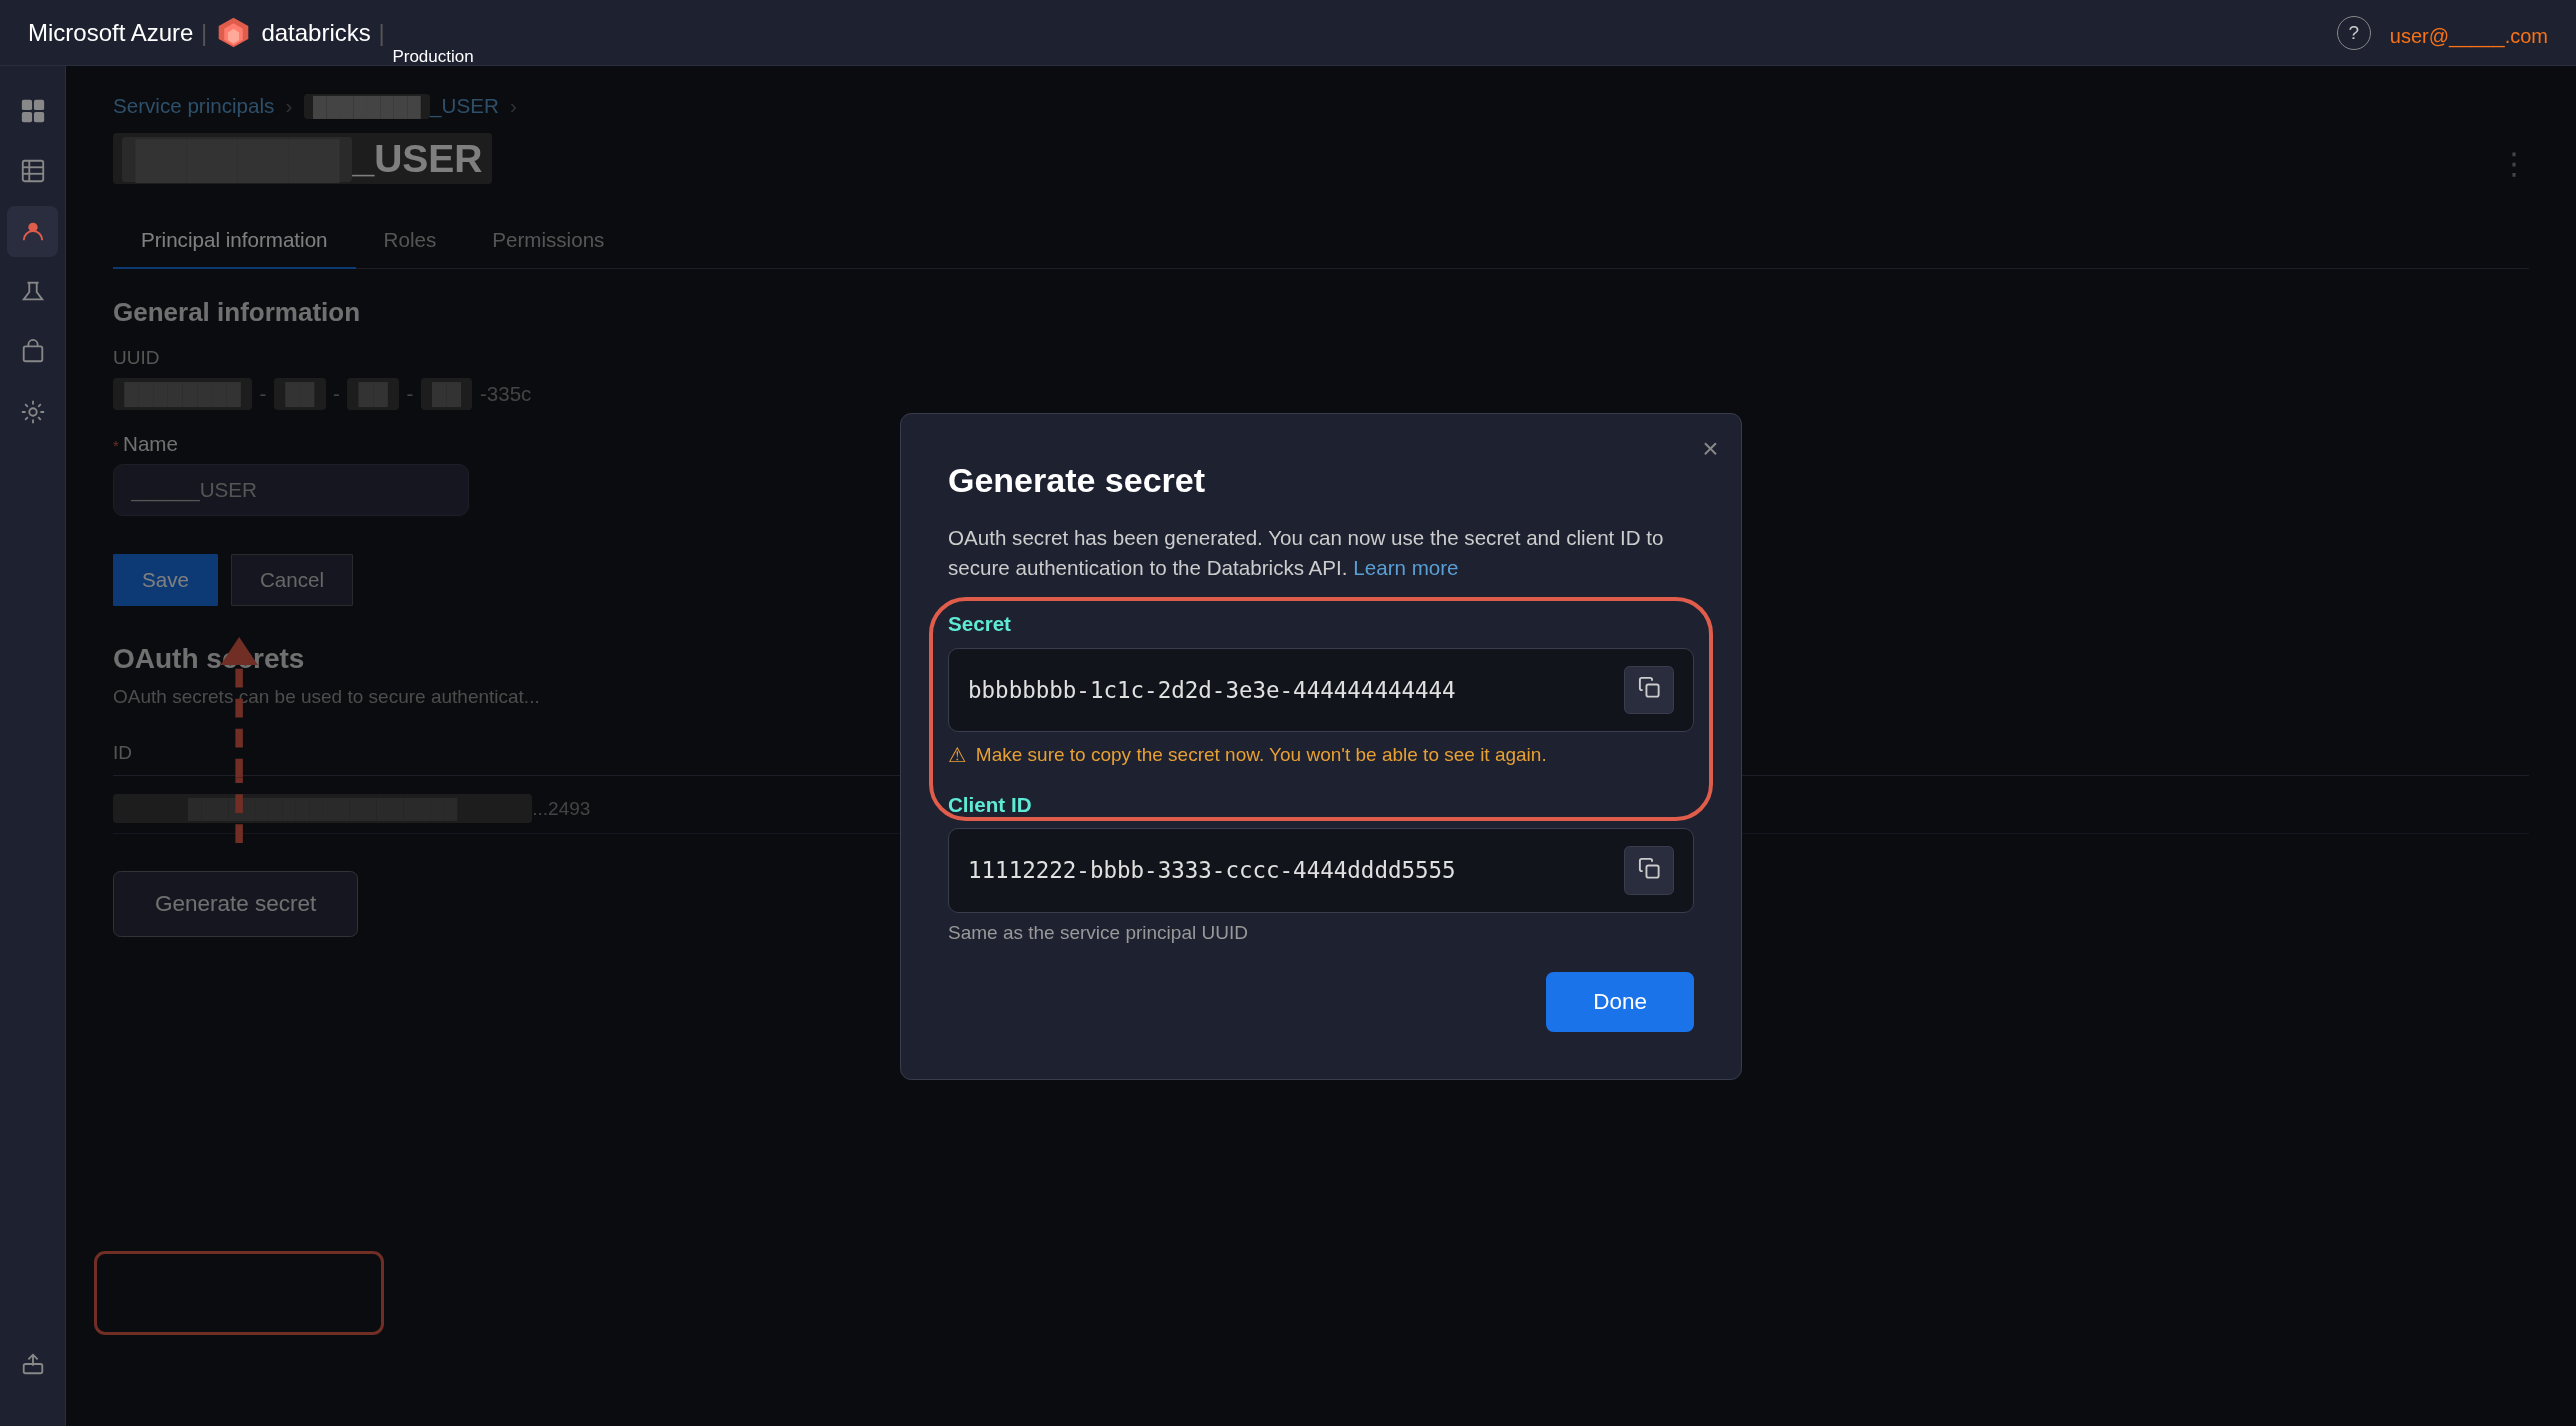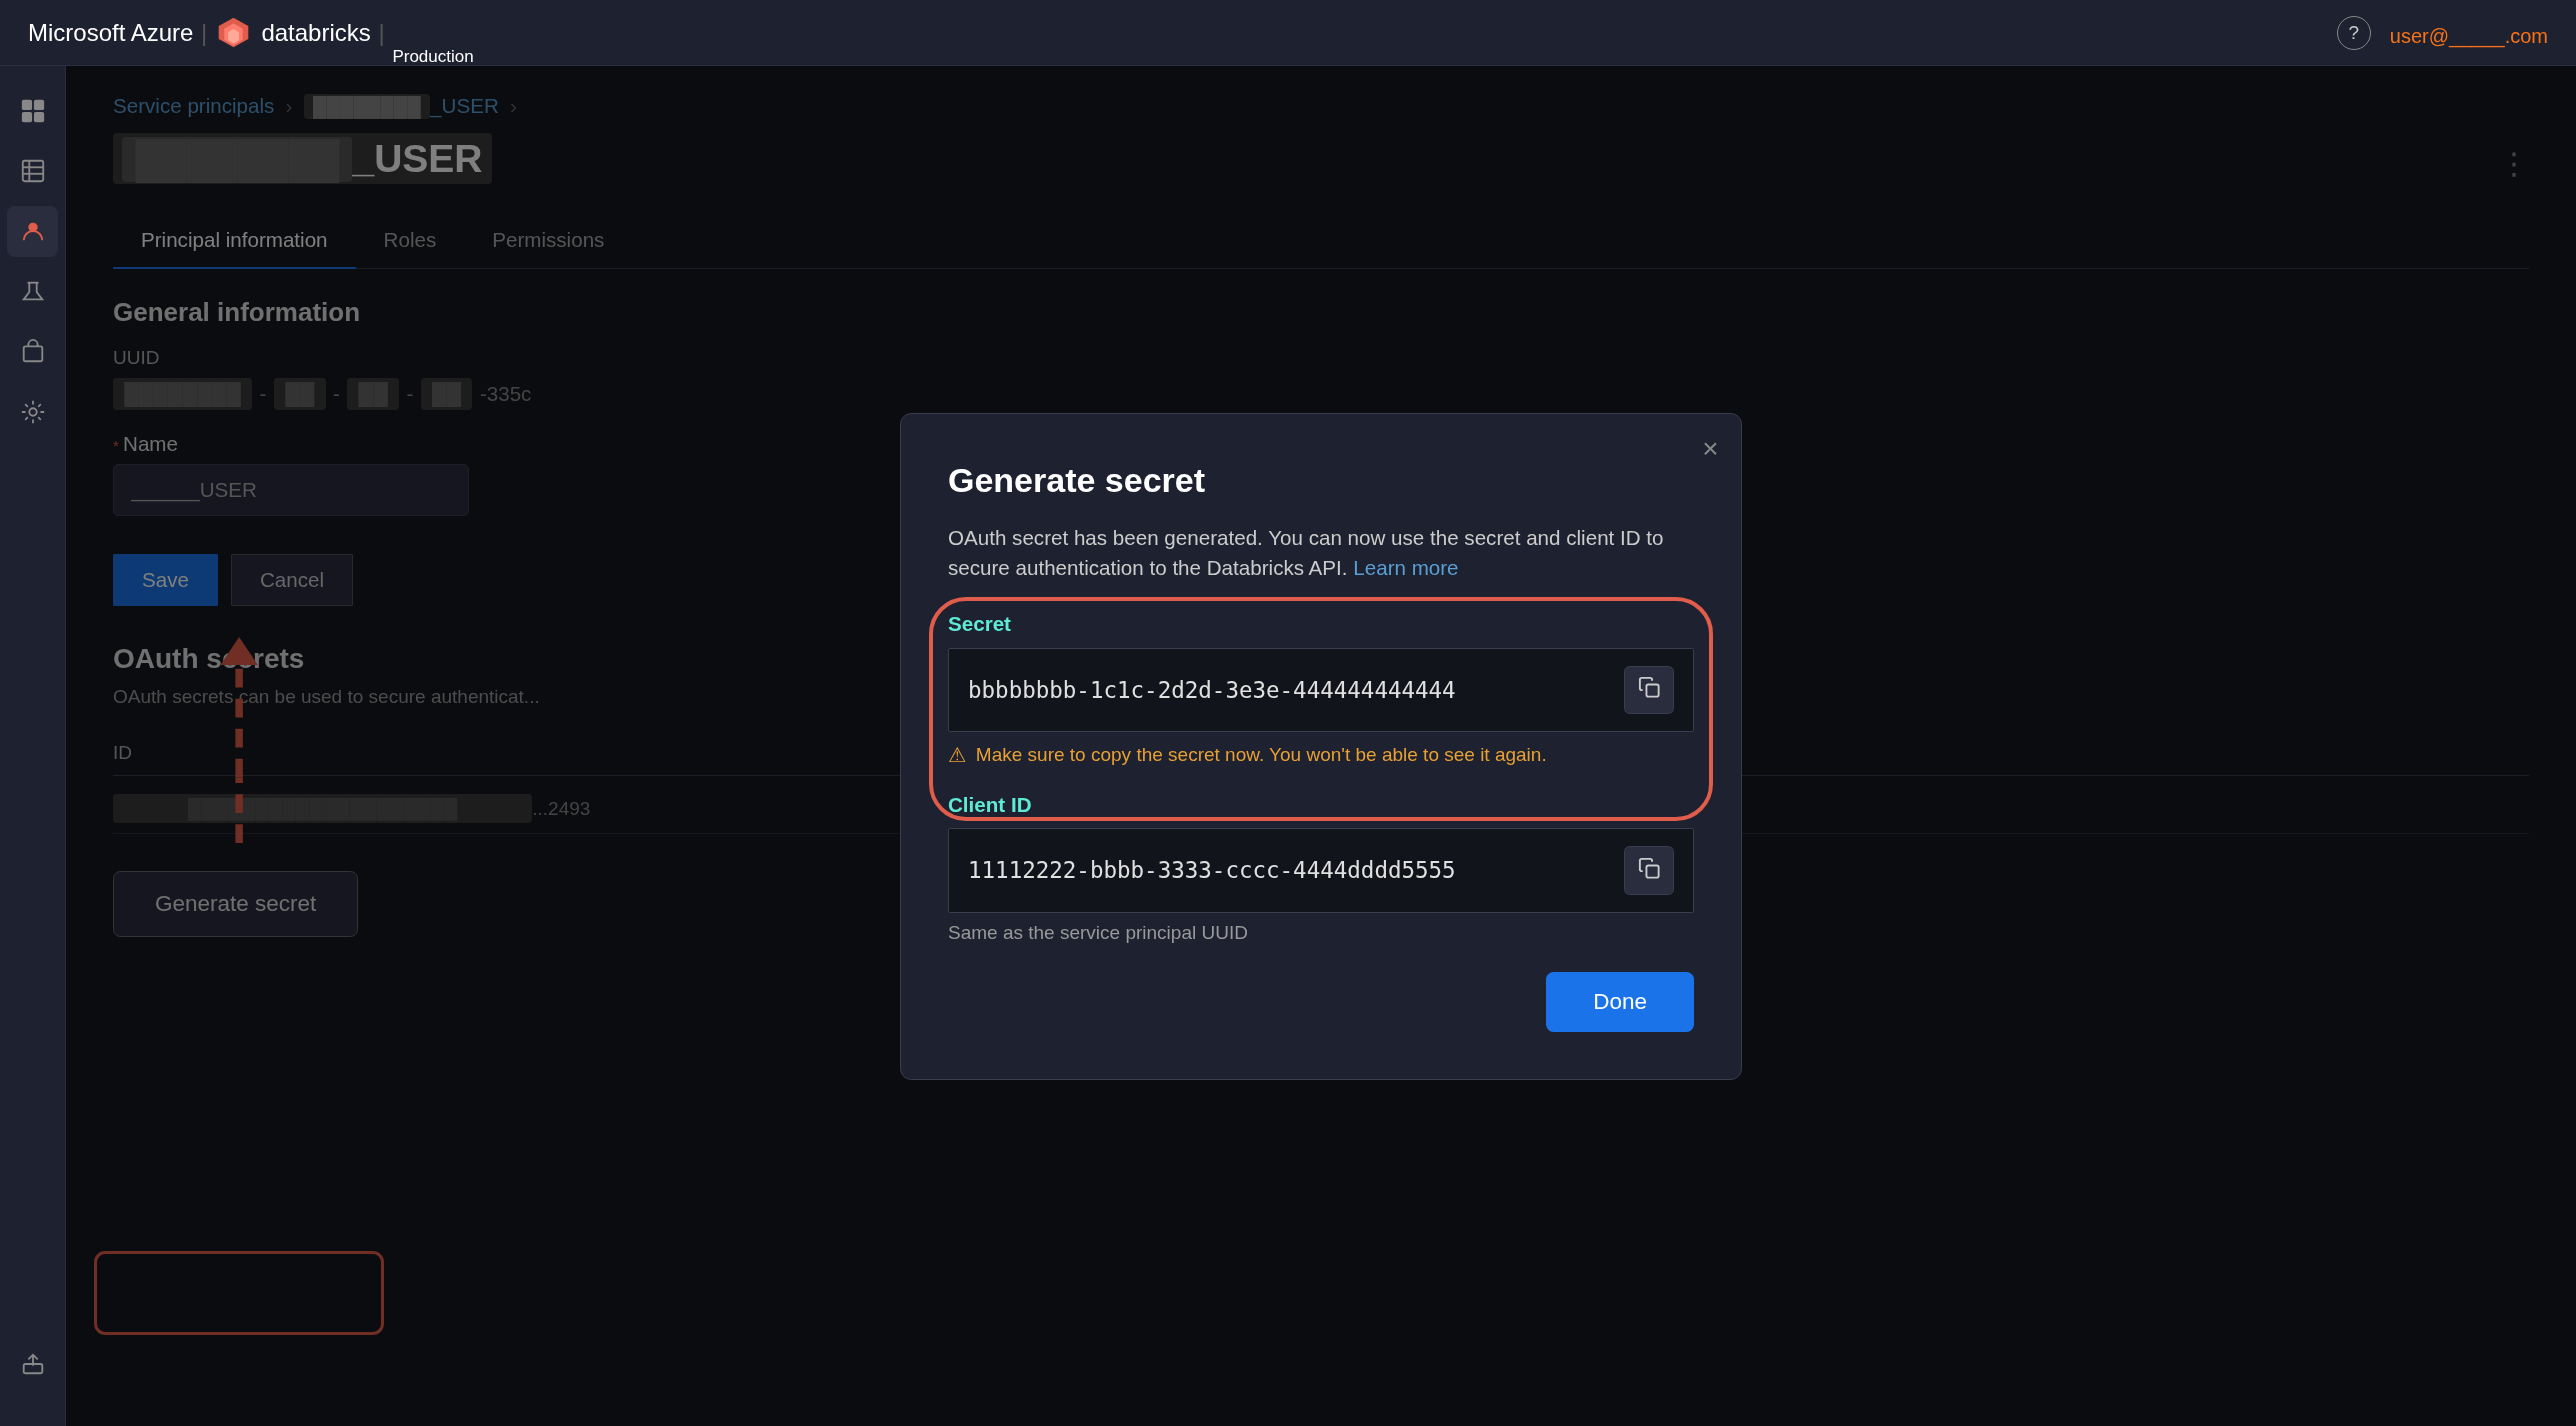--- a/index.html
+++ b/index.html
@@ -317,21 +317,21 @@
       font-size: 20.6px;
       color: #5eead4;
       font-weight: 600;
       margin-bottom: 11.2px;
     }
     .secret-input-row {
       display: flex;
       align-items: center;
       background: #12141c;
       border: 0.9px solid #3a3d4e;
-      border-radius: 2px;
+      border-radius: 10px;
       padding: 17px 19px;
       gap: 9.4px;
     }
     .secret-value {
       flex: 1;
       font-size: 22.5px;
       color: #e0e0e0;
       font-family: monospace;
     }
     .copy-btn {
@@ -501,21 +501,21 @@
       <span>-</span>
       <span class="uuid-blur">██</span>
       <span>-335c</span>
     </div>
 
     <div style="margin-bottom:7.5px;">
       <span class="required">* </span>
       <span class="name-label">Name</span>
     </div>
     <div style="display:flex; align-items:center; gap:0; margin-bottom:19px;">
-      <input class="name-input" type="text" style="width: 356px; background: rgb(42, 45, 62); border: 0.9px solid rgb(58, 61, 78); border-radius: 5px; color: rgb(170, 170, 170); font-size: 20.6px; padding: 13px 17px;" value="______USER">
+      <input class="name-input" type="text" style="width: 356px; background: rgb(42, 45, 62); border: 0.9px solid rgb(58, 61, 78); border-radius: 10px; color: rgb(170, 170, 170); font-size: 20.6px; padding: 13px 17px;" value="______USER">
     </div>
 
     <div class="btn-row">
       <button class="btn btn-primary">Save</button>
       <button class="btn">Cancel</button>
     </div>
 
     <div class="oauth-title">OAuth secrets</div>
     <div class="oauth-desc">OAuth secrets can be used to secure authenticat...</div>
 

